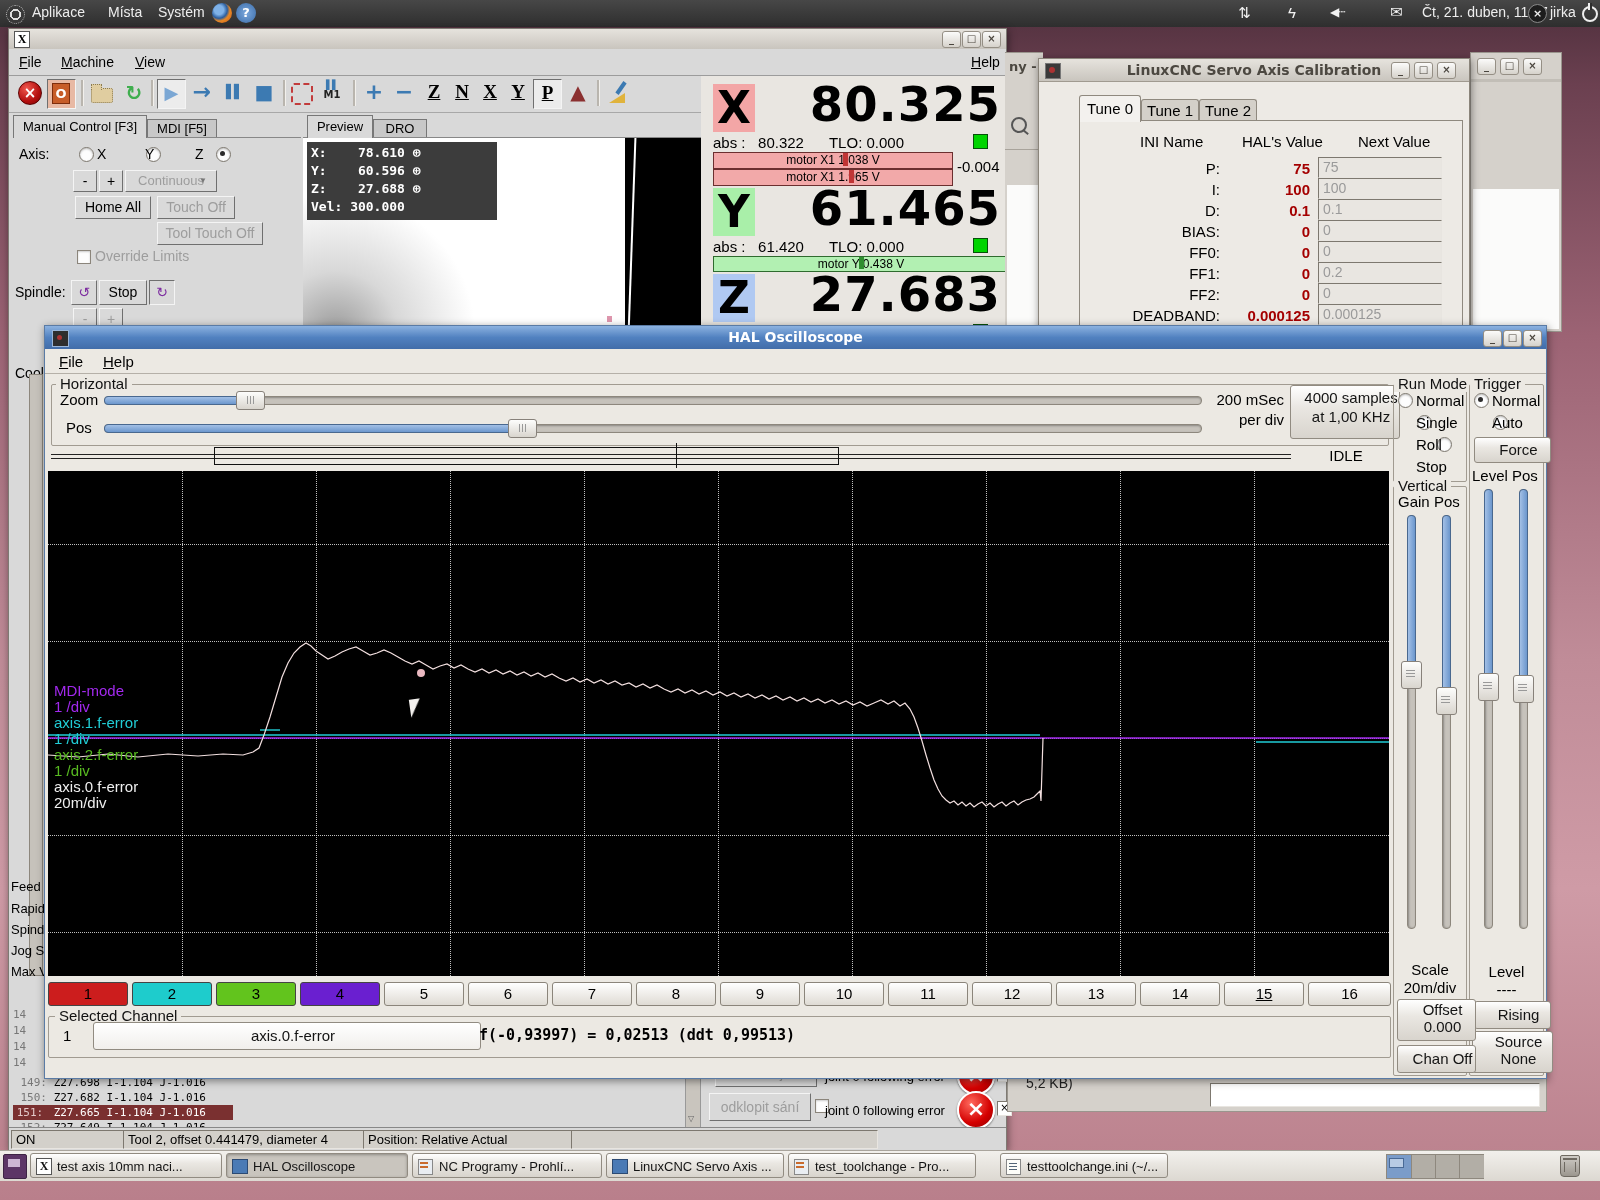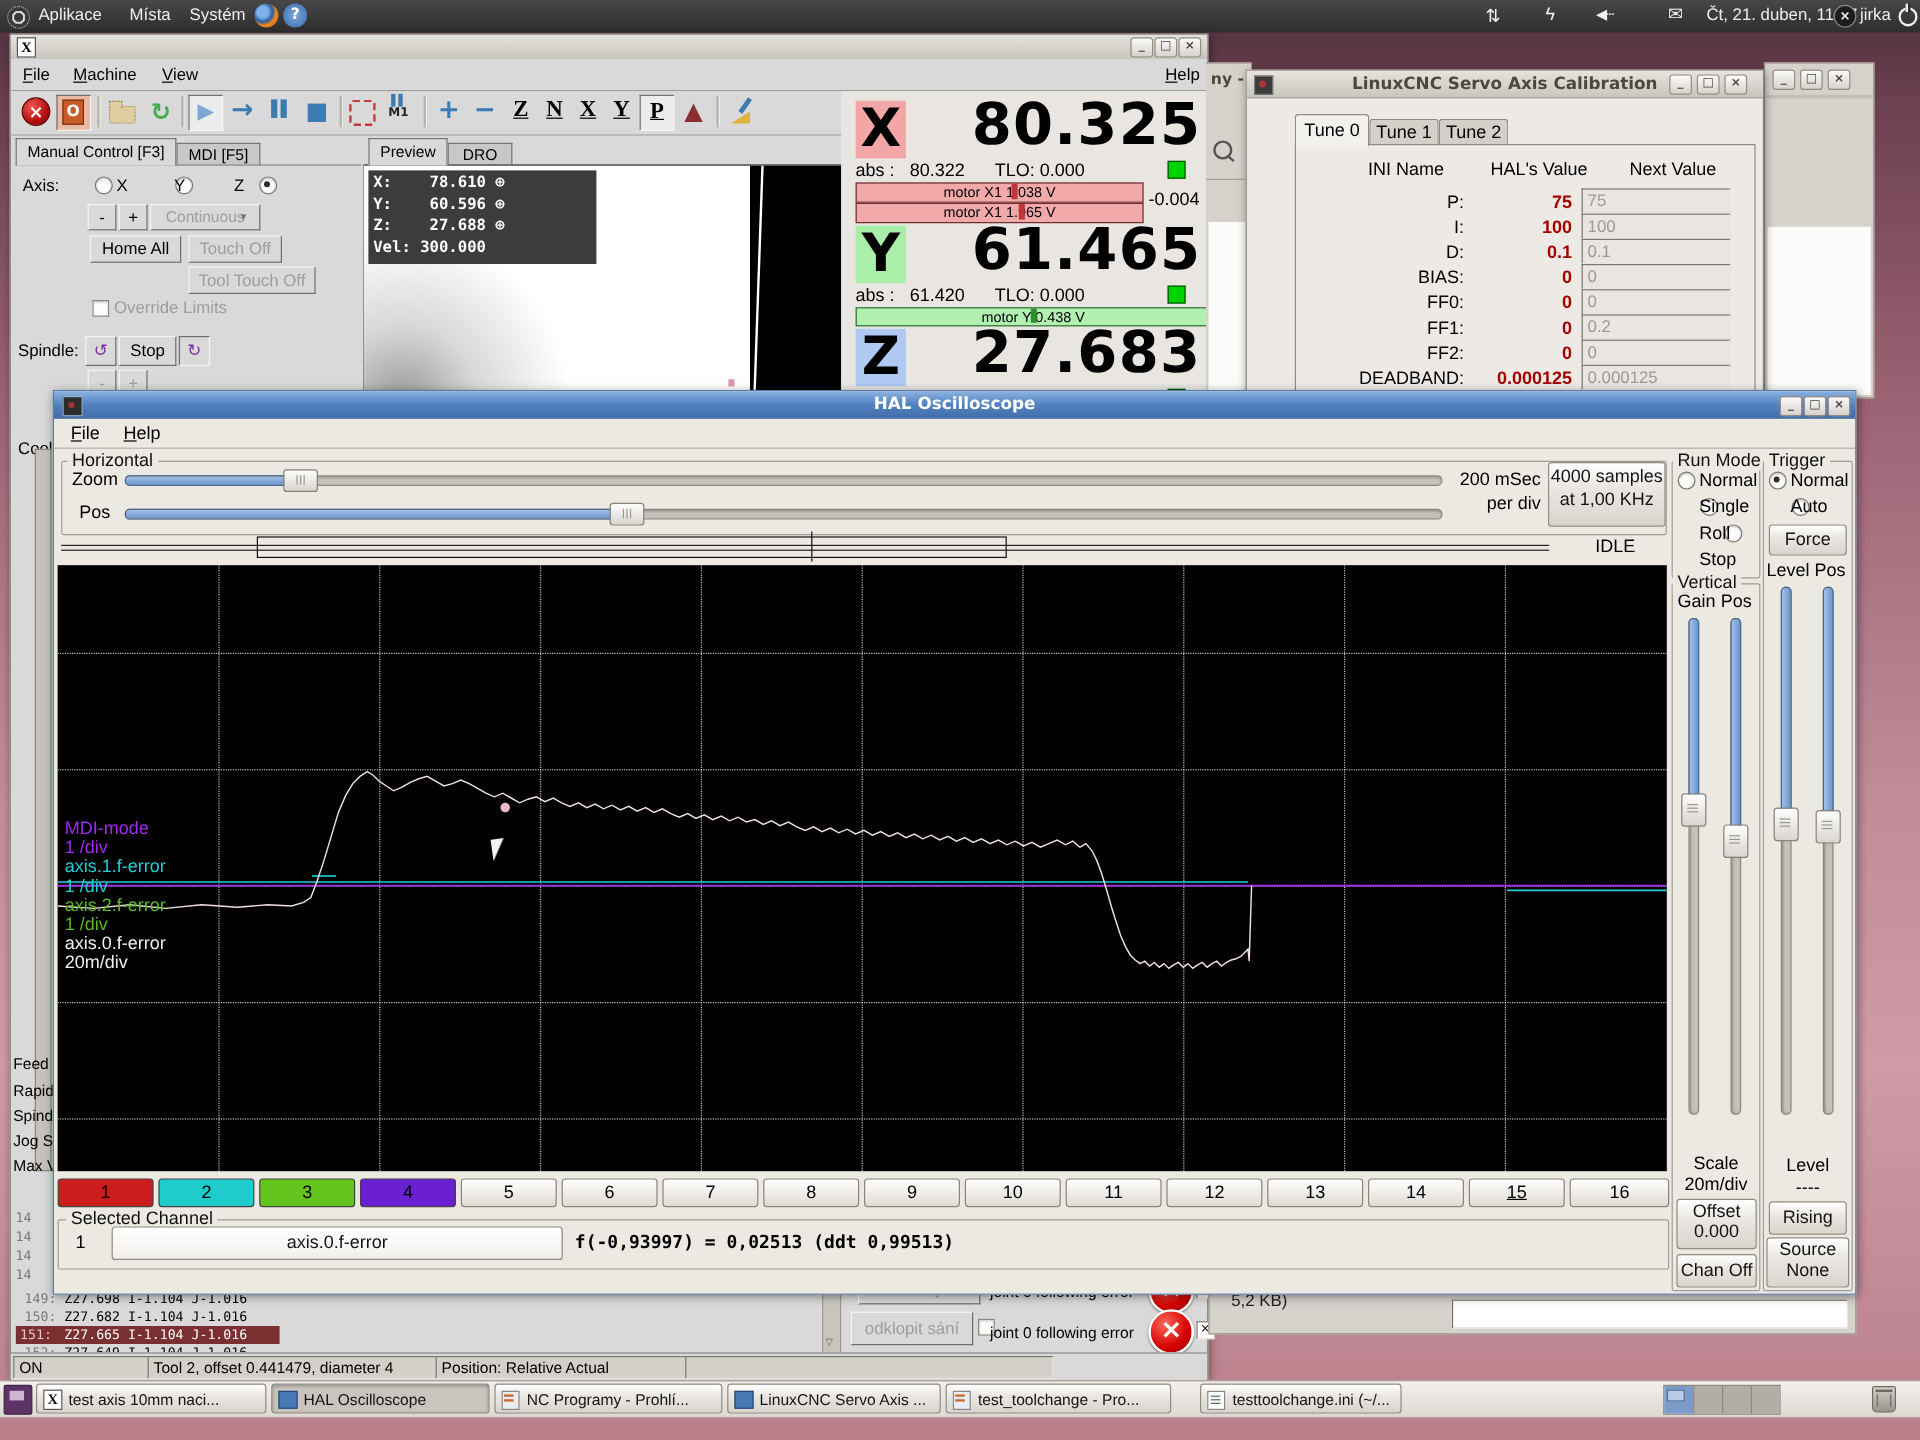--- a/index.html
+++ b/index.html
@@ -7,21 +7,21 @@
     font-family:"Liberation Sans","DejaVu Sans",sans-serif;
     background:linear-gradient(180deg,#4e2f3c 0%,#6b4050 7%,#9c6374 28%,#c08c98 55%,#cf9ba6 74%,#b97f8b 100%);}
   .abs{position:absolute;}
   .win{box-shadow:1px 2px 8px rgba(0,0,0,.45);}
   .tb-gray{background:linear-gradient(#e6e3dd,#c9c5be);border-bottom:1px solid #a09a90;color:#3a3a3a;}
   .tb-blue{background:linear-gradient(#8cb2e0,#5181c0 50%,#426da9);color:#fff;}
   .wbtn{width:17px;height:15px;background:linear-gradient(#fbfbfa,#d6d2cb);border:1px solid #958f85;border-radius:3px;
     font:bold 10px/13px "DejaVu Sans",sans-serif;color:#4a453e;text-align:center;cursor:default;}
   .tkbtn{background:#d9d9d9;border:1px solid;border-color:#f4f4f4 #6f6f6f #6f6f6f #f4f4f4;text-align:center;color:#000;}
   .tkbtn.dis{color:#9d9d9d;}
-  .gbtn{background:linear-gradient(#ffffff,#eae7e2 40%,#d8d4cd);border:1px solid #918b81;border-radius:3px;text-align:center;color:#141414;}
+  .gbtn{background:linear-gradient(#ffffff,#eae7e2 40%,#d8d4cd);border:1px solid #918b81;border-radius:3px;text-align:center;color:#141414;padding-left:12px;}
   .sunk{background:#fff;border:1px solid;border-color:#7d786f #e8e5e0 #e8e5e0 #7d786f;}
   .grp{border:1px solid #a19b91;border-radius:2px;}
   .lg{position:absolute;top:-10px;left:8px;background:#ece9e3;padding:0 4px;font-size:15px;color:#111;white-space:nowrap;}
   .radio{position:relative;width:13px;height:13px;border-radius:50%;background:#fdfdfd;border:1px solid #7b766d;
     box-shadow:inset 0 1px 2px rgba(0,0,0,.25);display:inline-block;}
   .radio.sel::after{content:"";position:absolute;left:3px;top:3px;width:5px;height:5px;border-radius:50%;background:#2b2b2b;}
   .chk{width:12px;height:12px;background:#fdfdfd;border:1px solid #8b857b;box-shadow:inset 0 1px 2px rgba(0,0,0,.2);}
   .trough-h{height:7px;border-radius:4px;background:#c6c2bb;border:1px solid #8d877d;box-shadow:inset 0 1px 2px rgba(0,0,0,.3);}
   .fill-h{height:7px;border-radius:4px;background:linear-gradient(#a3c0e6,#6c97cd);border:1px solid #49688f;}
   .hhandle{position:absolute;width:27px;height:17px;background:linear-gradient(#fdfdfc,#d9d5ce);border:1px solid #87817a;border-radius:3px;}

